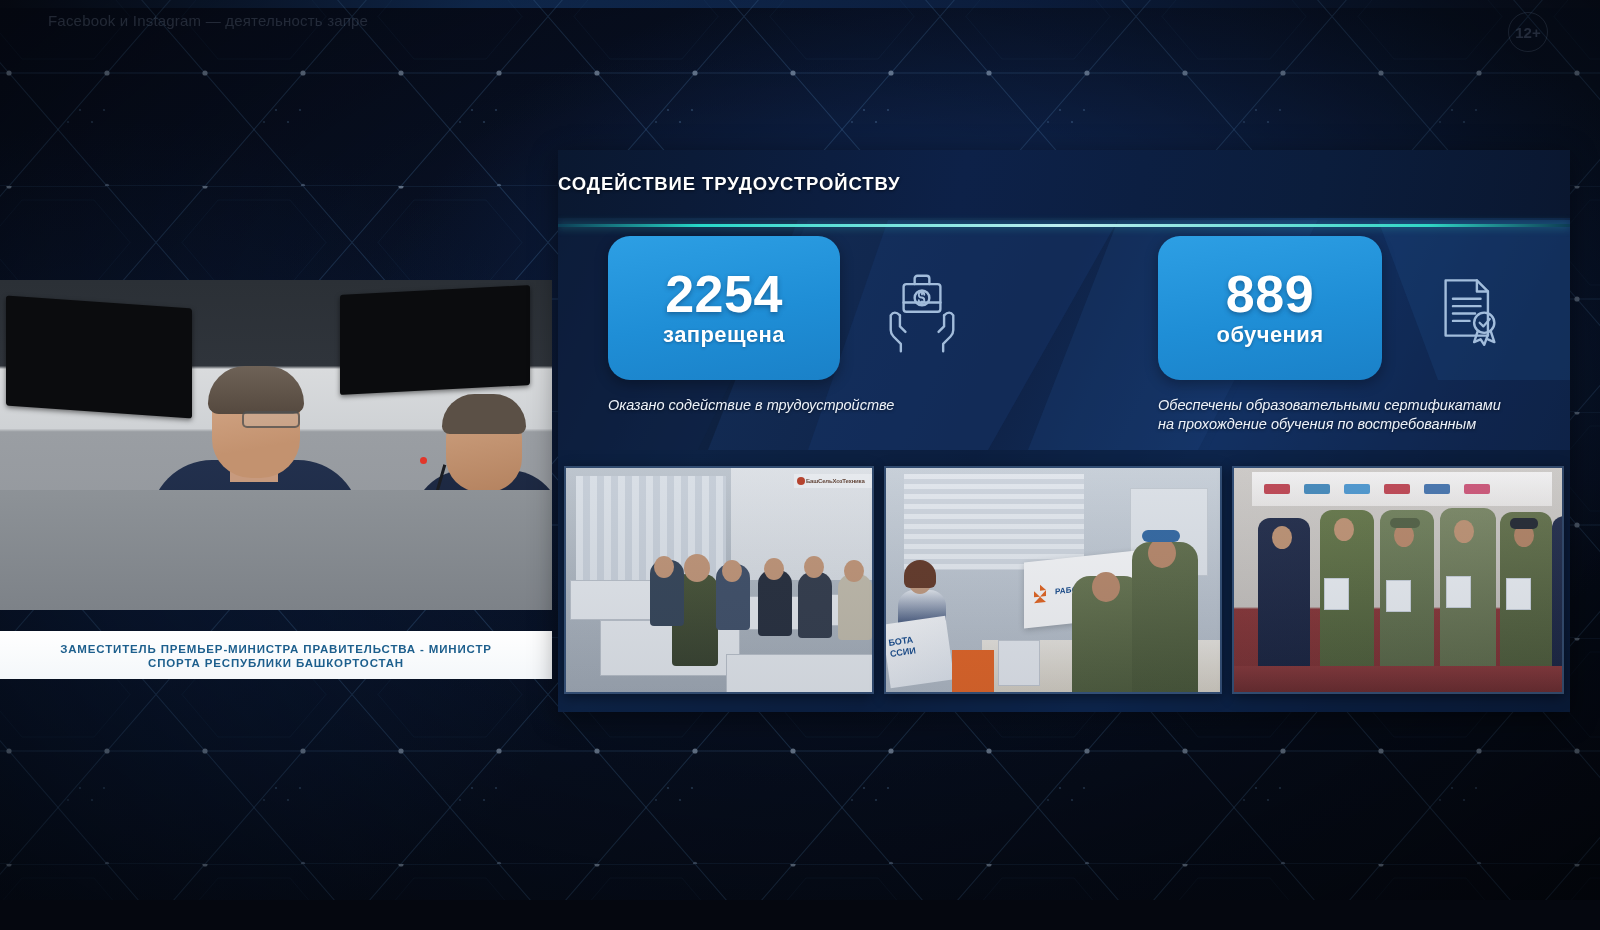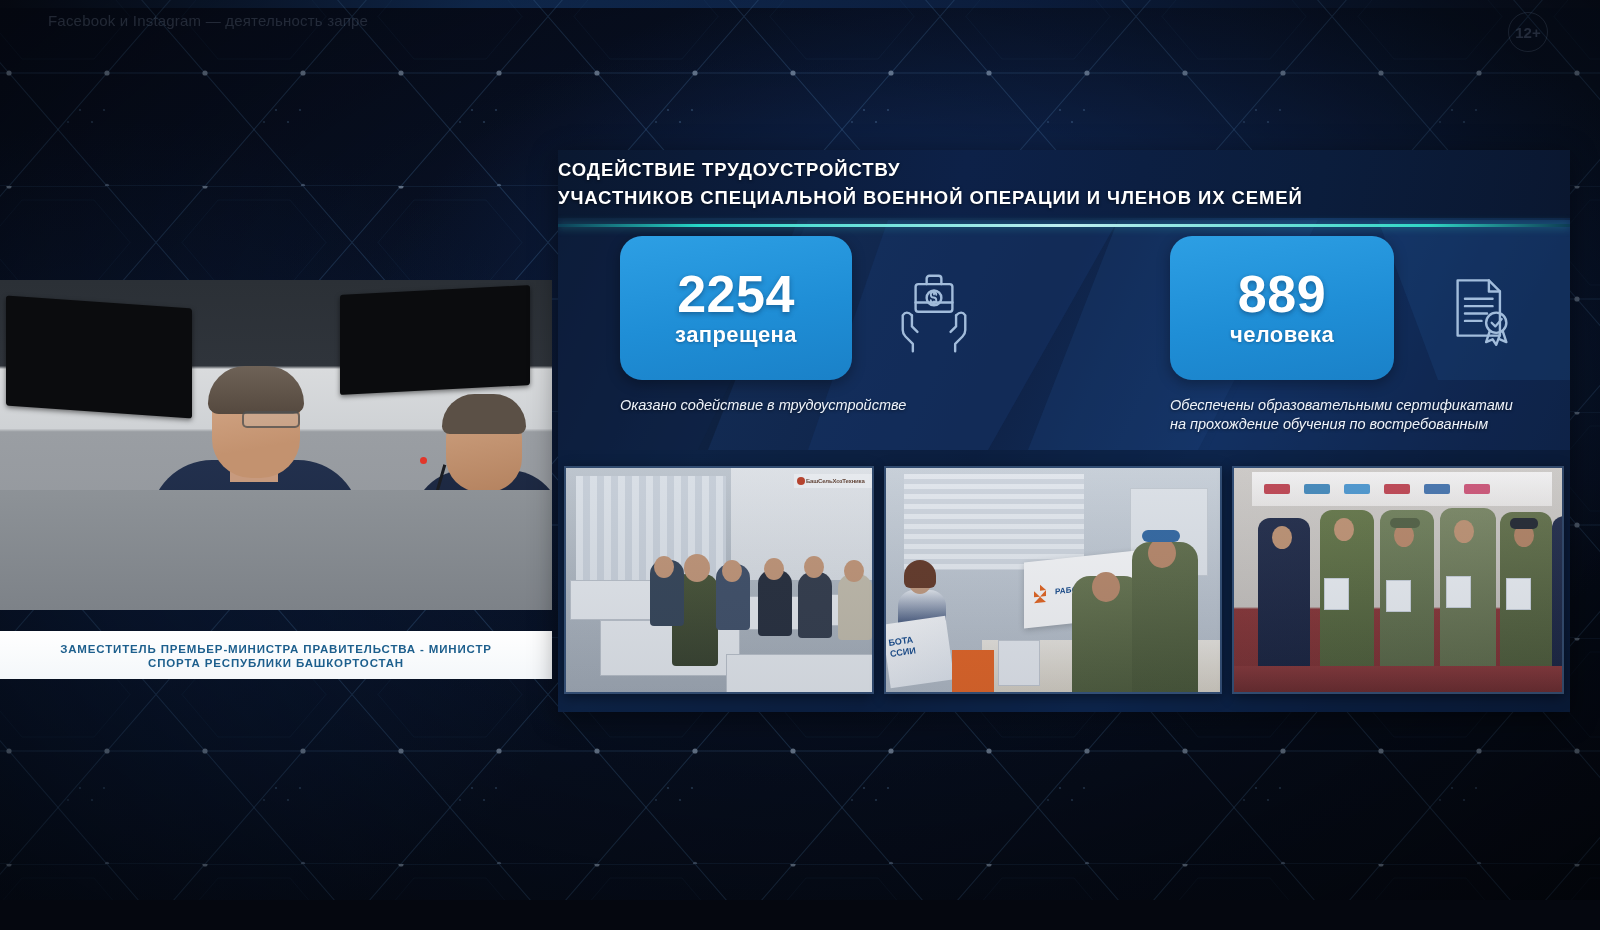--- a/index.html
+++ b/index.html
@@ -158,21 +158,21 @@
     color:#ffffff; font-size:18.5px; font-weight:bold; letter-spacing:.9px;
     line-height:1.28; text-align:center; white-space:nowrap;
     text-shadow:0 1px 3px rgba(0,0,0,.55);
   }
   .divider {
     position:absolute; left:0; top:74px; width:1012px; height:3px; z-index:5;
     background:linear-gradient(90deg,#0c3d55 0%,#27d8c8 14%,#bfeef0 50%,#30d6c5 86%,#0c3a52 100%);
     box-shadow:0 0 8px rgba(60,220,210,.5);
   }
 
-  .stats { position:absolute; left:12px; top:86px; width:1012px; height:195px; z-index:4; }
+  .stats { position:absolute; left:0; top:86px; width:1012px; height:195px; z-index:4; }
   .stat { position:absolute; top:0; }
   .stat-a { left:50px; width:420px; }
   .stat-b { left:600px; width:400px; }
   .card {
     width:232px; height:144px; border-radius:22px;
     background:linear-gradient(170deg,#2d9fe4 0%,#1f8ed6 55%,#1a81c8 100%);
     display:flex; flex-direction:column; align-items:center; justify-content:center;
     gap:2px; box-shadow:0 4px 14px rgba(0,0,0,.32);
   }
   .card-b { width:224px; }
@@ -338,21 +338,20 @@
       <polygon points="560,70 760,70 640,300 470,300" fill="#1b4178" opacity=".32"></polygon>
       <polygon points="760,70 1012,70 1012,300 650,300" fill="#143163" opacity=".34"></polygon>
       <polygon points="0,70 240,70 150,300 0,300" fill="#0e2ames" opacity=".2"></polygon>
       <polygon points="0,70 250,70 140,300 0,300" fill="#0f2449" opacity=".45"></polygon>
       <polygon points="820,70 1012,70 1012,230 880,230" fill="#1d4a86" opacity=".28"></polygon>
       <rect x="0" y="300" width="1012" height="262" fill="#0a1b38" opacity=".55"></rect>
     </svg>
 
     <div class="slide-head">
       <div class="slide-title">СОДЕЙСТВИЕ ТРУДОУСТРОЙСТВУ</div>
-      <div class="slide-title">УЧАСТНИКОВ СПЕЦИАЛЬНОЙ ВОЕННОЙ ОПЕРАЦИИ И ЧЛЕНОВ ИХ СЕМЕЙ</div>
     </div>
     <div class="divider"></div>
 
     <div class="stats">
 
       <div class="stat stat-a">
         <div class="stat-row">
           <div class="card">
             <div class="card-num">2254</div>
             <div class="card-unit">запрещена</div>
@@ -369,21 +368,21 @@
             <path d="M74 58 v12 l-6 6"></path>
           </svg>
         </div>
         <div class="caption">Оказано содействие в трудоустройстве</div>
       </div>
 
       <div class="stat stat-b">
         <div class="stat-row">
           <div class="card card-b">
             <div class="card-num">889</div>
-            <div class="card-unit">человека</div>
+            <div class="card-unit">обучения</div>
           </div>
           <svg class="stat-icon" viewBox="0 0 100 100" fill="none" stroke="#bcd6f2" stroke-width="2.6" stroke-linecap="round" stroke-linejoin="round">
             <path d="M30 20 h34 l12 12 v48 h-46 z"></path>
             <path d="M64 20 v12 h12"></path>
             <path d="M38 40 h30 M38 48 h30 M38 56 h24 M38 64 h18"></path>
             <circle cx="72" cy="66" r="11"></circle>
             <path d="M67 66 l4 4 l7 -8" stroke-width="2.4"></path>
             <path d="M65 75 l-4 12 l7 -3 l4 6 l4 -11"></path>
             <path d="M79 75 l4 12 l-7 -3"></path>
           </svg>

